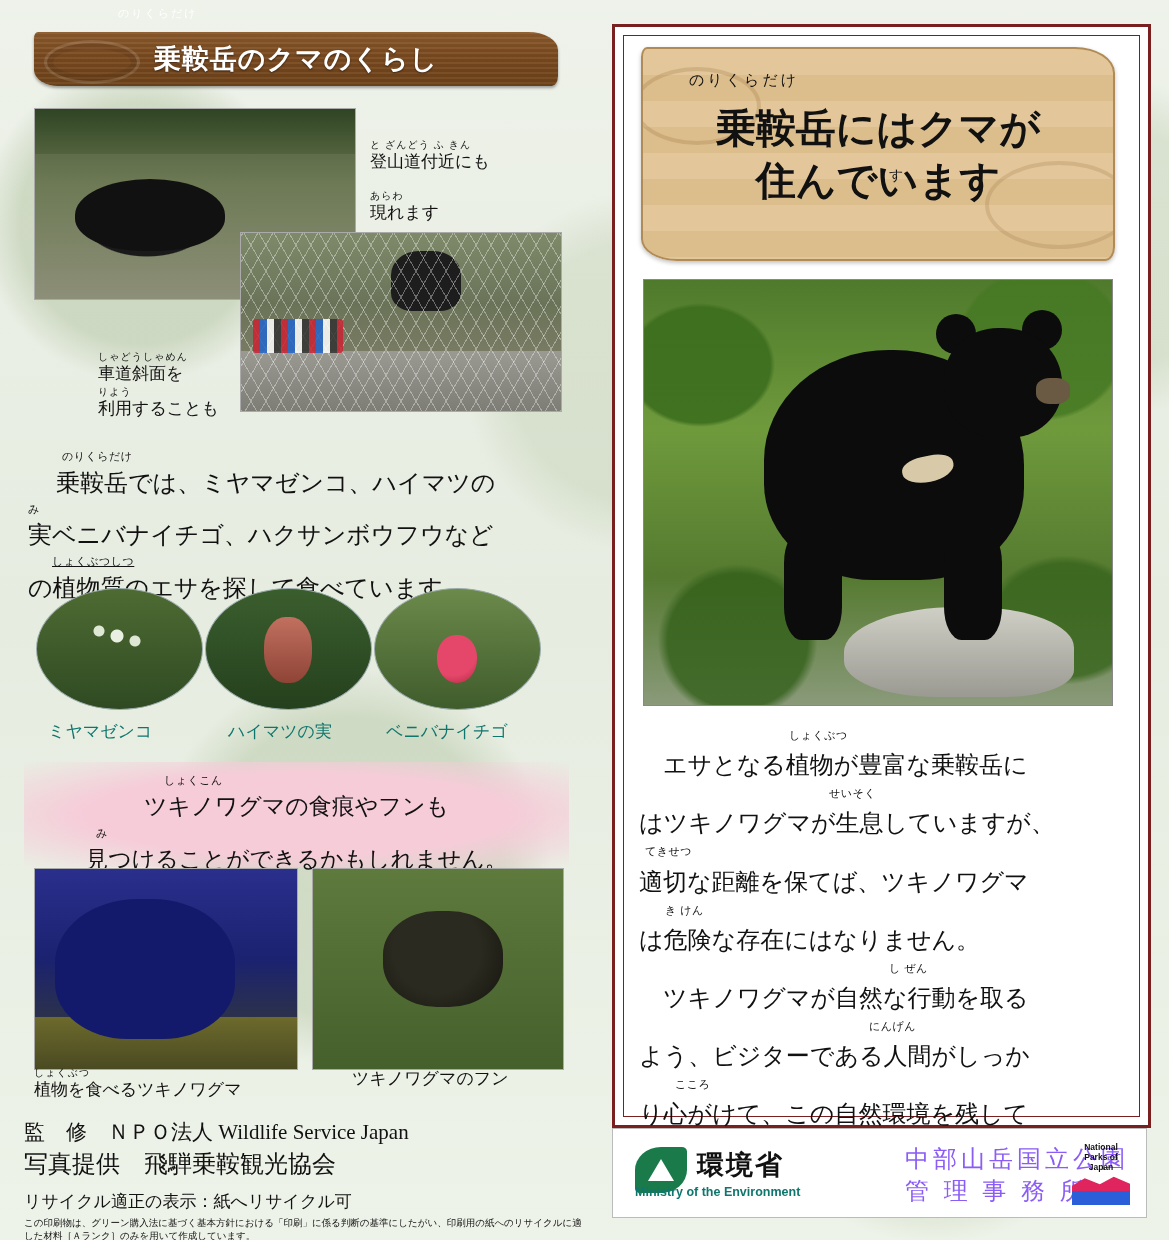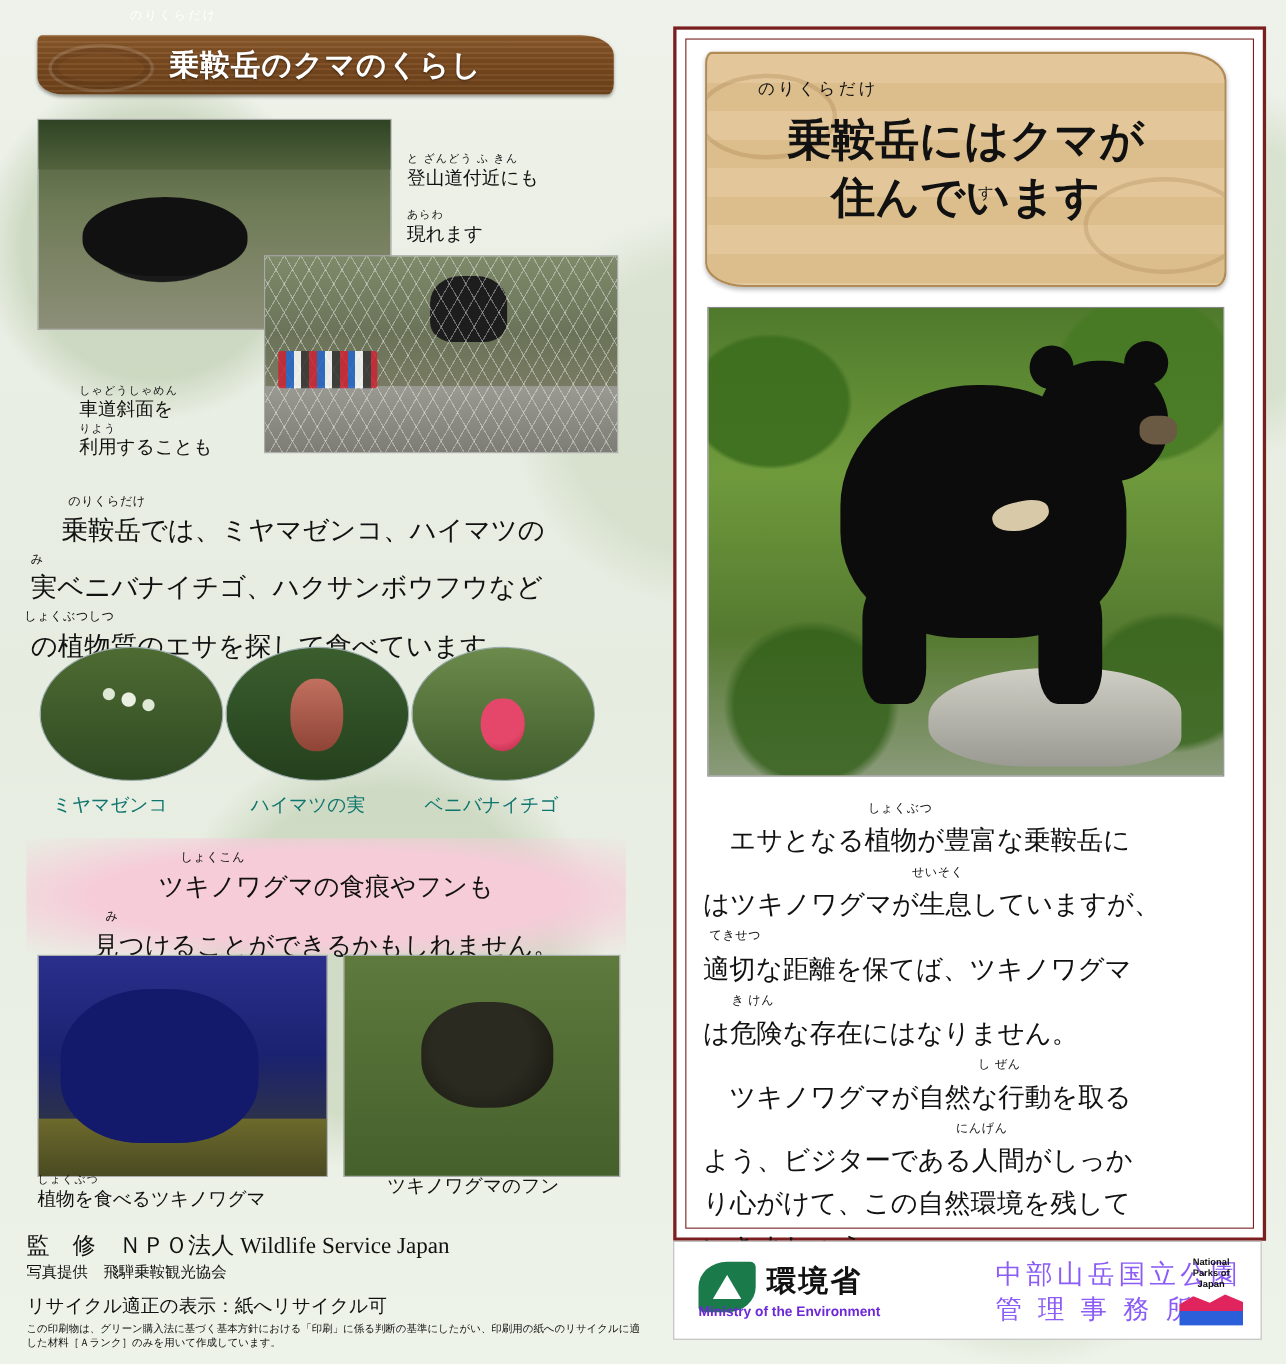--- a/index.html
+++ b/index.html
@@ -145,21 +145,21 @@
     overflow:hidden;
   }
   .ph-scat:after{
     content:"";position:absolute;left:70px;top:42px;width:120px;height:96px;border-radius:45%;
     background:radial-gradient(circle at 45% 40%, #2a2a20 0 50%, #14140e 100%);
   }
 
   
   .credits{position:absolute;left:24px;top:1118px;width:560px;color:#111;}
   .credits .l1{font-size:21px;font-family:"Liberation Serif",serif;}
-  .credits .l2{font-size:14px;font-family:Liberation Sans, sans-serif;margin-top:2px;}
+  .credits .l2{font-size:24px;font-family:Liberation Sans, sans-serif;margin-top:2px;}
   .credits .l3{font-size:17px;margin-top:10px;}
   .credits .l4{font-size:9.5px;margin-top:4px;line-height:1.35;}
 
   
   .right{
     position:absolute;left:612px;top:24px;width:533px;height:1098px;
     background:#fff;border:3px solid #7a1f1f;
   }
   .right-inner{position:absolute;inset:8px;border:1px solid #7a1f1f;}
 
@@ -247,21 +247,21 @@
     position:absolute;left:22px;top:16px;width:250px;height:58px;
   }
   .env-mark{
     position:absolute;left:0;top:2px;width:52px;height:46px;
     background:#1a7a4a;border-radius:50% 10% 50% 10%;
     display:flex;align-items:center;justify-content:center;
   }
   .env-mark i{display:block;width:26px;height:22px;background:#fff;
     clip-path:polygon(50% 0,100% 100%,0 100%);}
   .env-jp{position:absolute;left:62px;top:2px;font-size:27px;font-weight:bold;color:#111;letter-spacing:2px;}
-  .env-en{position:absolute;left:0;top:40px;font-size:12.5px;font-weight:bold;color:#6d28d9;}
+  .env-en{position:absolute;left:0;top:40px;font-size:12.5px;font-weight:bold;color:#0f766e;}
   .park-name{
     position:absolute;left:292px;top:14px;font-size:24px;line-height:1.35;color:#8b5cf6;letter-spacing:4px;
   }
   .np-logo{position:absolute;right:16px;top:14px;width:58px;height:58px;text-align:center;}
   .np-logo .t{font-size:8.5px;font-weight:bold;color:#111;line-height:1.15;}
   .np-logo .m{margin-top:3px;height:30px;background:linear-gradient(180deg,#e0245e 0%,#e0245e 55%,#2b5fd9 55%,#2b5fd9 100%);
     clip-path:polygon(0 35%,22% 10%,48% 30%,72% 5%,100% 28%,100% 100%,0 100%);}
 </style>
 </head>
 <body>
@@ -286,33 +286,33 @@
       <span>現れます</span>
     </div>
 
     <div class="photo ph-bear2">
       <div class="road"></div>
       <div class="hole"></div>
       <div class="mesh"></div>
       <div class="people"></div>
     </div>
 
-    <div class="cap" style="left:72px;top:352px;width:190px;font-family:Liberation Mono, monospace;">
+    <div class="cap" style="left:98px;top:352px;width:190px;">
       <span class="ruby">しゃどうしゃめん</span>
       <span>車道斜面を</span>
       <span class="ruby" style="margin-top:3px;">りよう</span>
       <span>利用することも</span>
     </div>
 
     <div class="para" style="left:22px;top:448px;width:575px;">
       <div class="ruby-s" style="margin-left:40px;">のりくらだけ</div>
       <div style="margin-left:34px;">乗鞍岳では、ミヤマゼンコ、ハイマツの</div>
       <div class="ruby-s" style="margin-left:6px;">み</div>
       <div style="margin-left:6px;">実ベニバナイチゴ、ハクサンボウフウなど</div>
-      <div class="ruby-s" style="">しょくぶつしつ</div>
+      <div class="ruby-s" style="margin-left:30px;text-decoration:underline;">しょくぶつしつ</div>
       <div style="margin-left:6px;">の植物質のエサを探して食べています。</div>
     </div>
 
     <div class="oval ov1"></div>
     <div class="oval ov2"></div>
     <div class="oval ov3"></div>
 
     <div class="ovcap" style="left:48px;top:720px;">ミヤマゼンコ</div>
     <div class="ovcap" style="left:228px;top:720px;">ハイマツの実</div>
     <div class="ovcap" style="left:386px;top:720px;">ベニバナイチゴ</div>
@@ -377,20 +377,21 @@
       <p class="ruby-s" style="margin-left:190px;">せいそく</p>
       <p>はツキノワグマが生息していますが、</p>
       <p class="ruby-s" style="margin-left:6px;">てきせつ</p>
       <p>適切な距離を保てば、ツキノワグマ</p>
       <p class="ruby-s" style="margin-left:26px;">き けん</p>
       <p>は危険な存在にはなりません。</p>
       <p class="ruby-s" style="margin-left:250px;">し ぜん</p>
       <p>　ツキノワグマが自然な行動を取る</p>
       <p class="ruby-s" style="margin-left:230px;">にんげん</p>
       <p>よう、ビジターである人間がしっか</p>
+      <p class="ruby-s" style="margin-left:36px;">こころ</p>
       <p>り心がけて、この自然環境を残して</p>
       <p>いきましょう。</p>
     </div>
   </div>
 
   <div class="footer">
     <div class="env-logo">
       <div class="env-mark">
           <i></i>
         </div>

